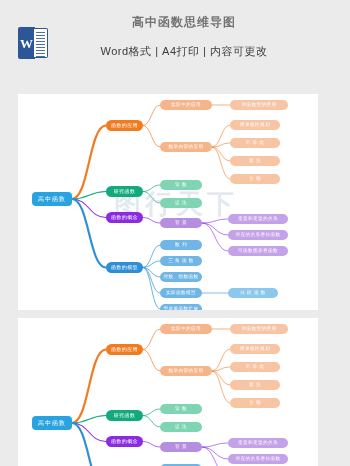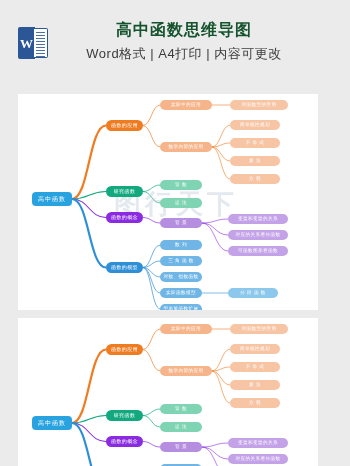--- a/index.html
+++ b/index.html
@@ -42,31 +42,31 @@
   }
   .word-logo .wl-right i{
     display:block;height:1px;background:#2b5797;margin-bottom:2px;opacity:.85;
   }
   .header-text{
     flex:1 1 auto;
     text-align:center;
     margin-right:30px;
   }
   .title{
-    color:#14532d;
-    font-size:16px;
+    color:#737373;
+    font-size:12px;
     font-weight:bold;
     letter-spacing:1px;
     margin:0 0 0 0;
   }
   .subtitle{
     color:#3b3b3b;
-    font-size:13px;
+    font-size:11px;
     letter-spacing:.5px;
-    margin:4px;
+    margin:13px;
   }
   
   .card{
     position:absolute;
     left:18px;
     width:300px;
     background:#fff;
     overflow:hidden;
   }
   #card-1{ top:94px; height:216px; }

